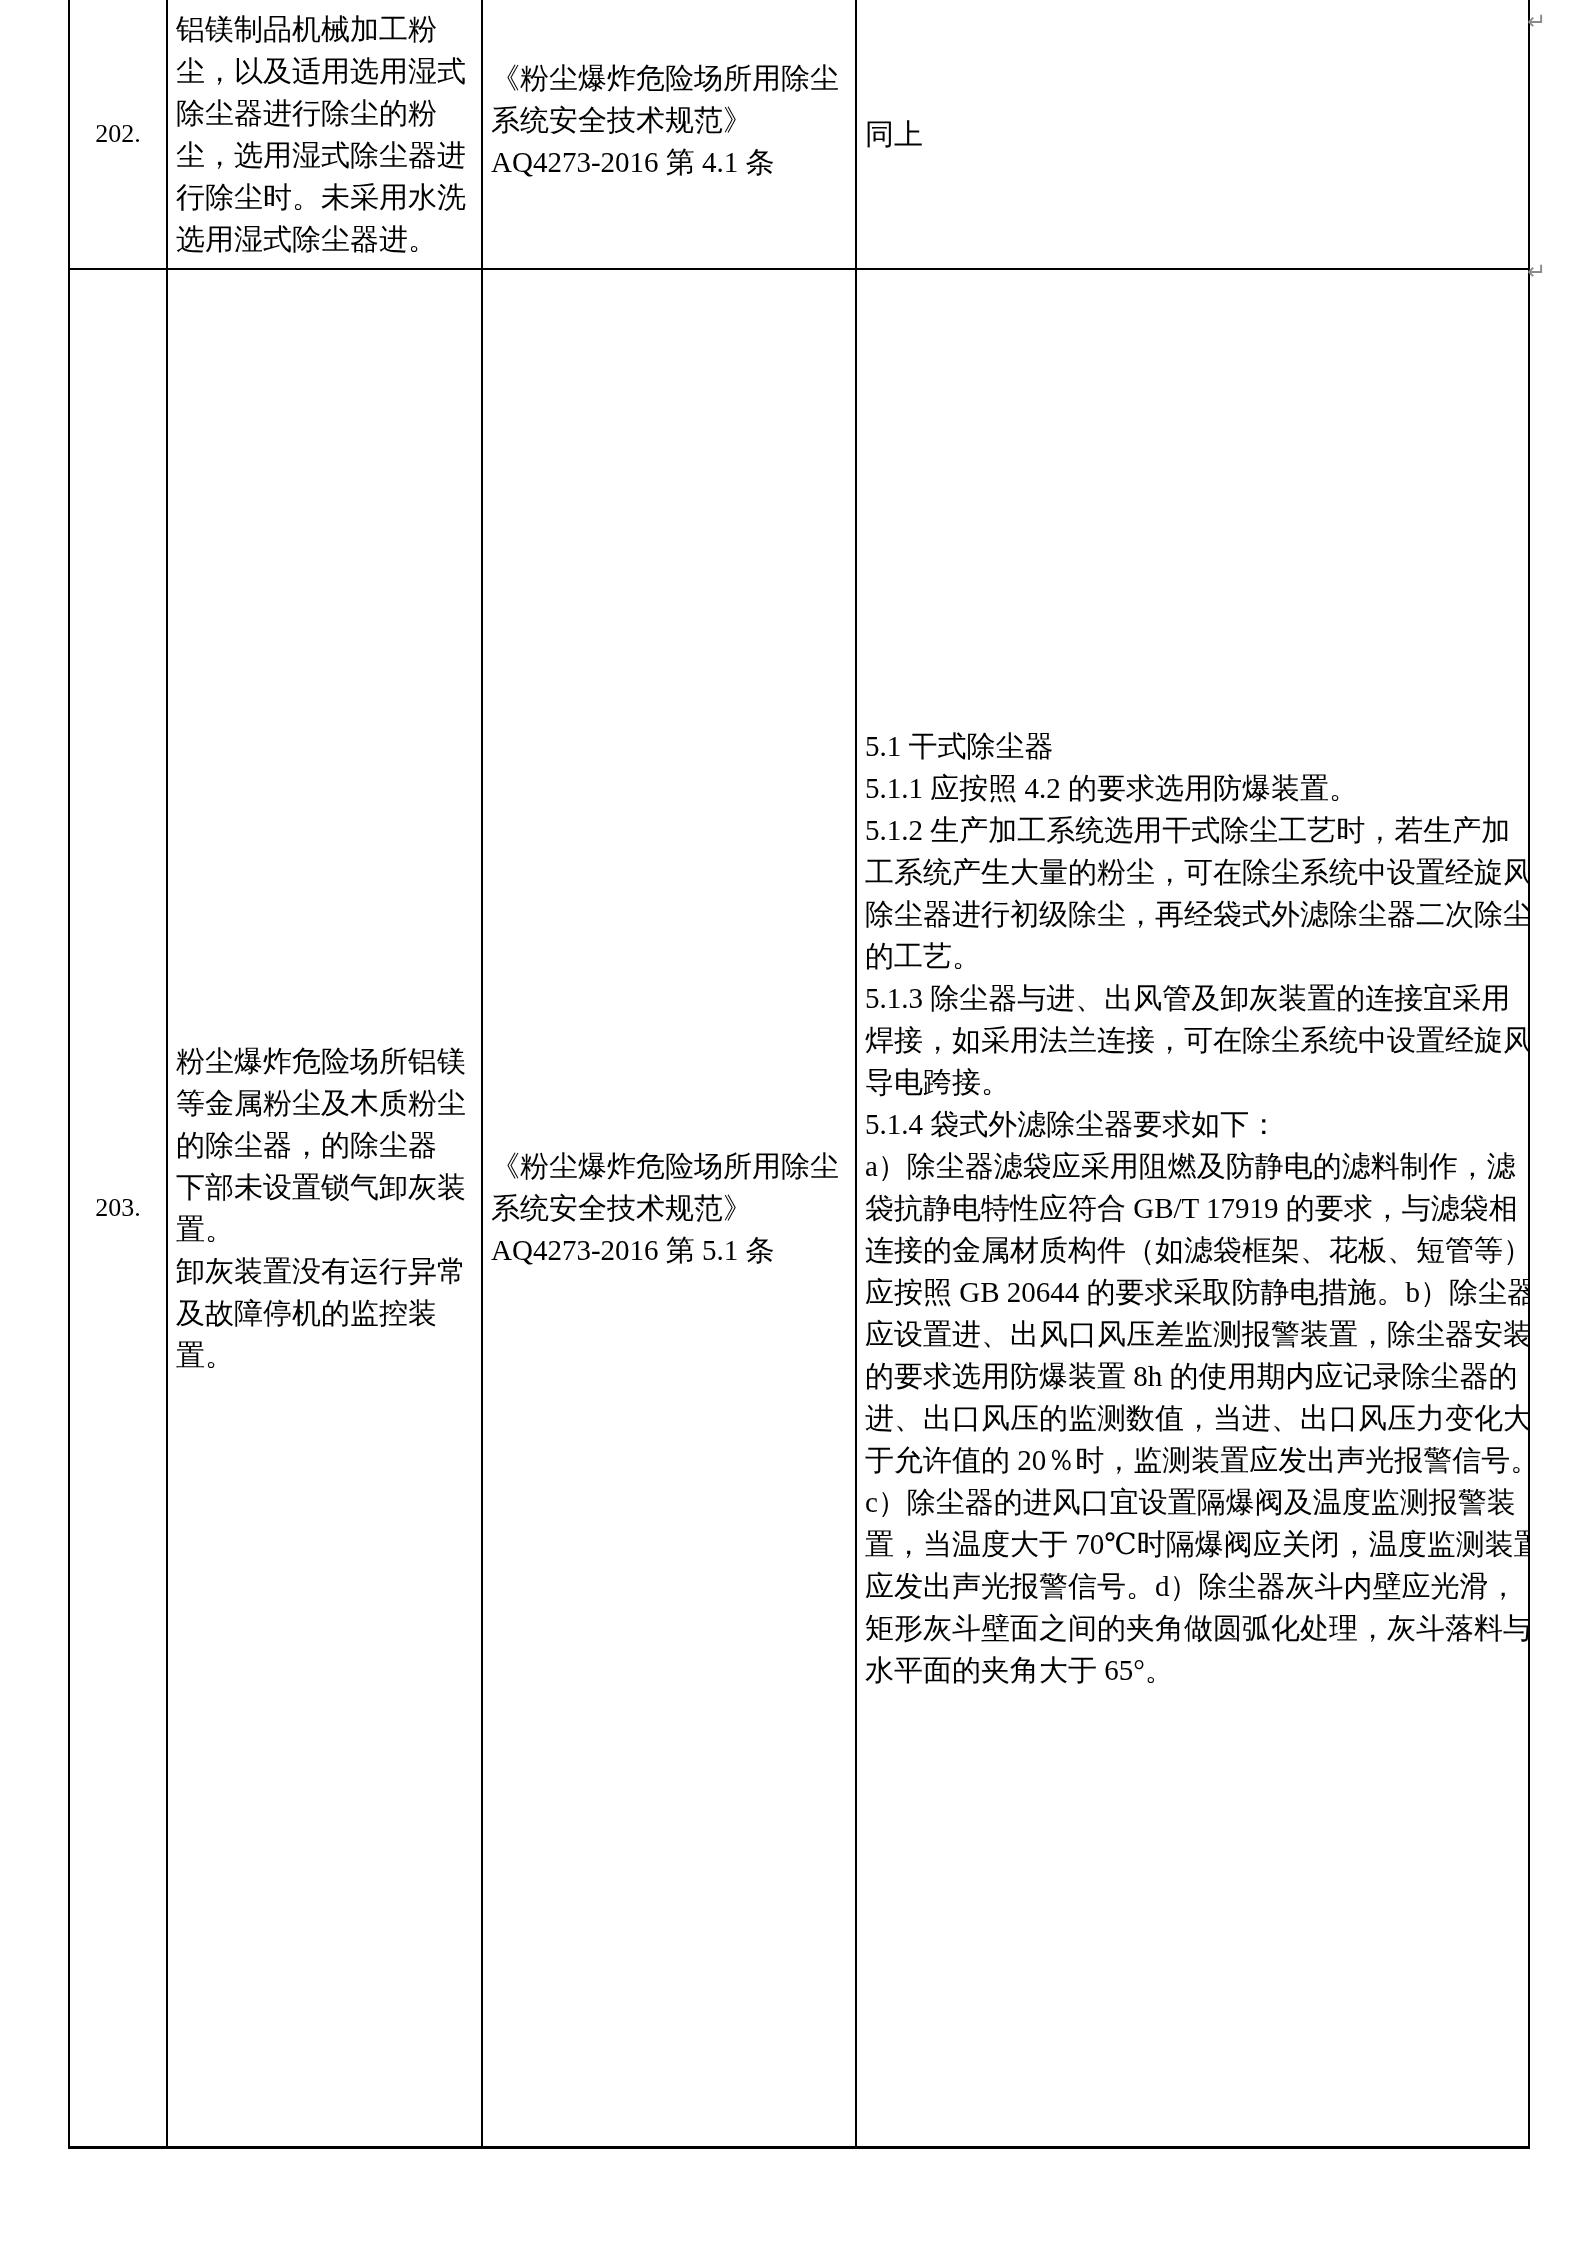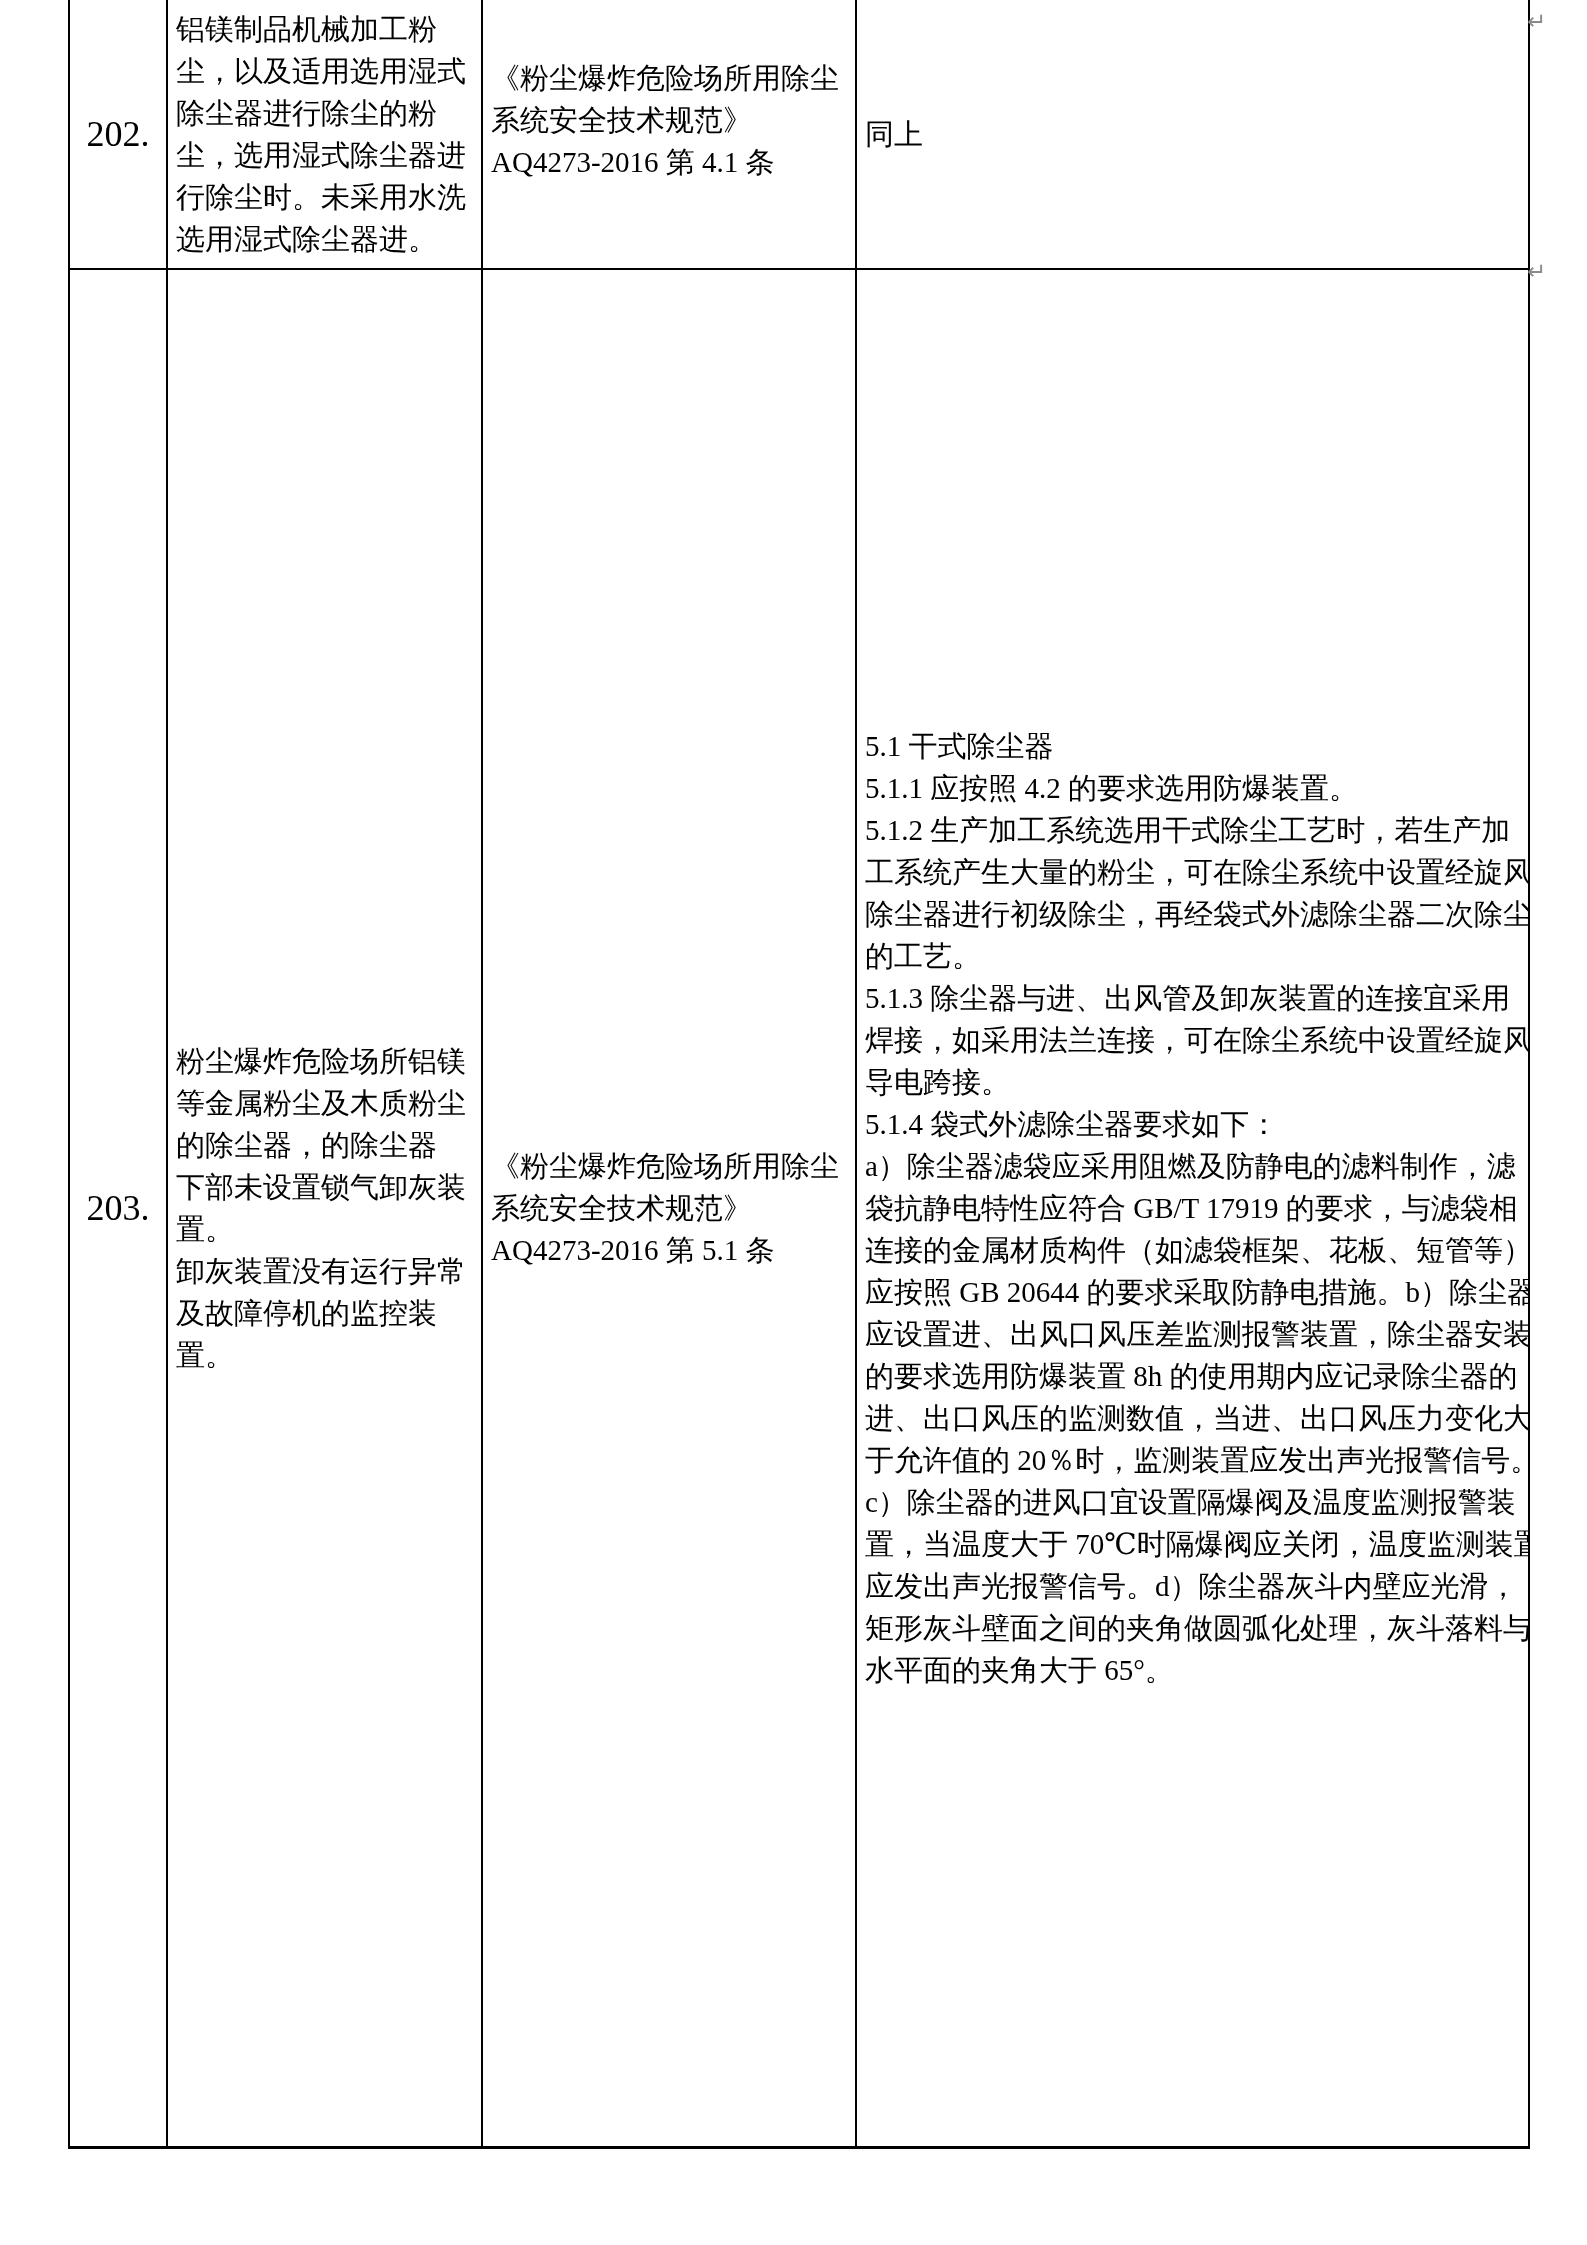--- a/index.html
+++ b/index.html
@@ -20,21 +20,21 @@
   }
   table.doc-table td{
     border:2px solid #000;
     vertical-align:middle;
     padding:8px;
     overflow:hidden;
   }
   table.doc-table tr.row-first td{border-top:none;}
   td.c-num{
     text-align:center;
-    font-size:36px;
+    font-size:26px;
     line-height:42px;
   }
   .txt .line{
     font-size:29px;
     line-height:42px;
     white-space:pre;
   }
   td.c-desc{padding-left:13px;padding-right:6px;}
   td.c-basis{padding-left:11px;padding-right:6px;}
   td.c-content{padding-left:15px;padding-right:6px;}

